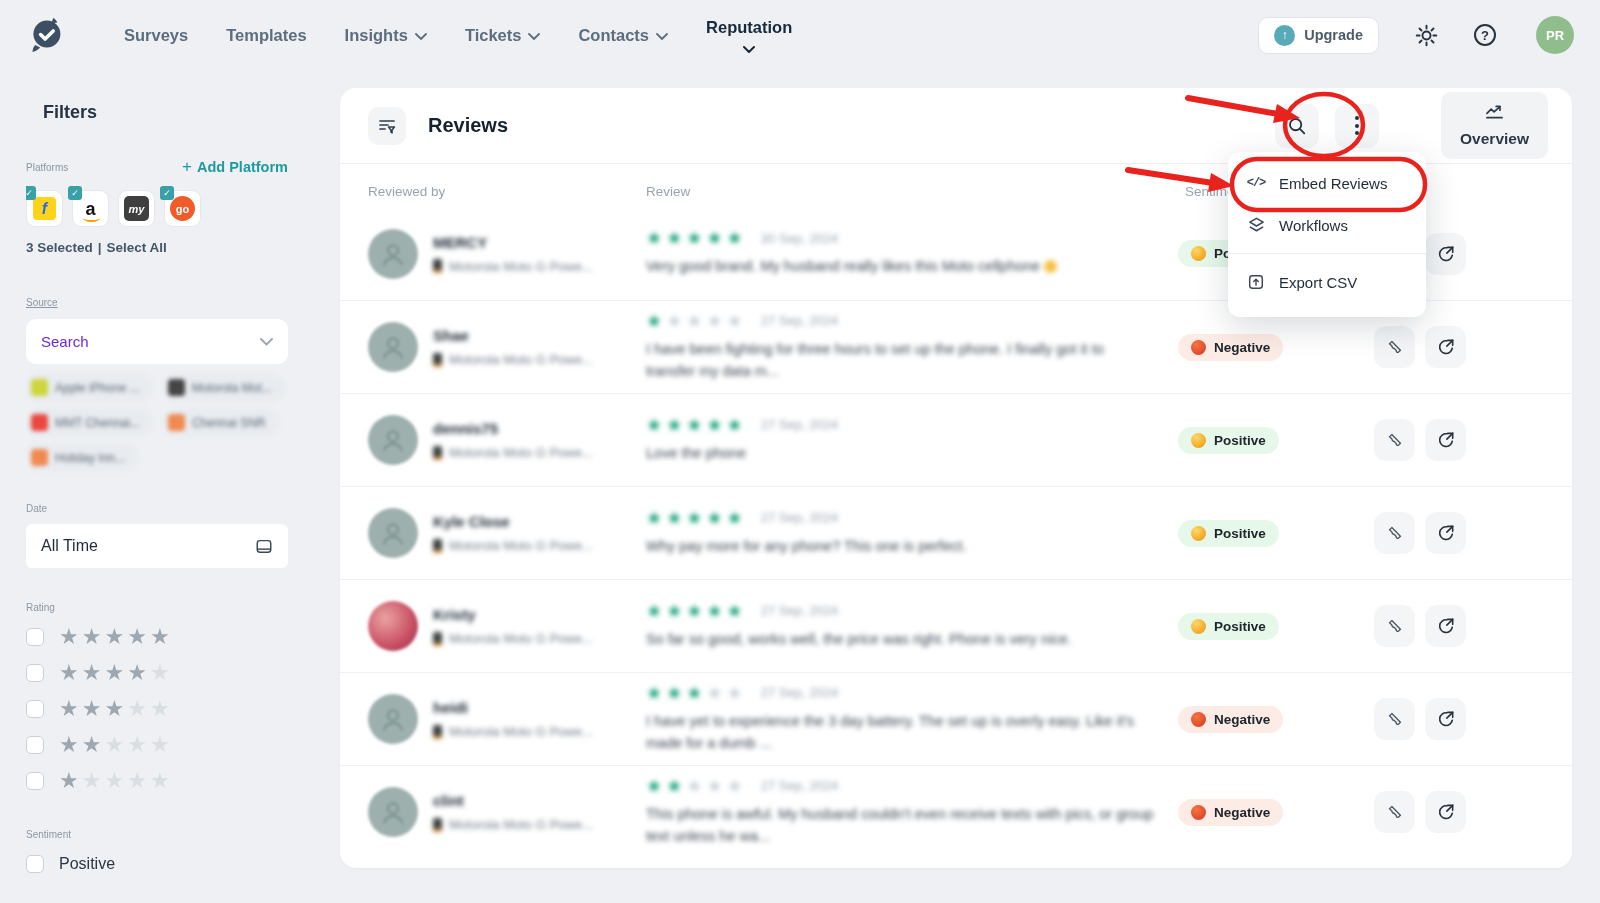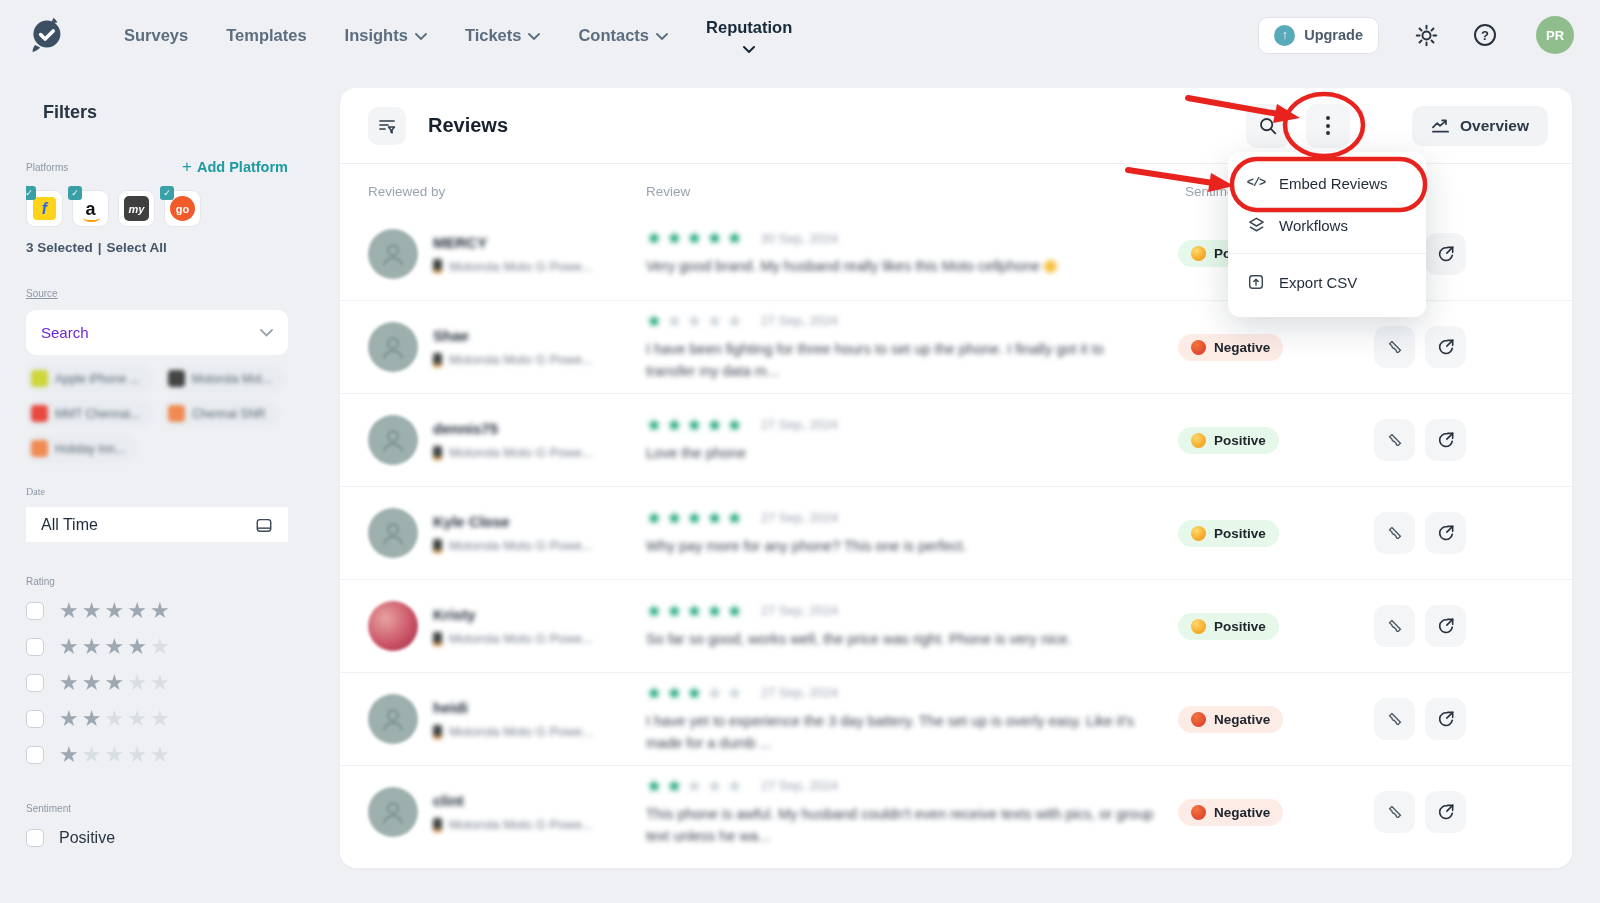--- a/index.html
+++ b/index.html
@@ -32,48 +32,48 @@
   .plat-icons { display:flex; gap:9px; margin-top:13px; }
   .plat-tile { position:relative; width:37px; height:37px; background:#fff; border:1px solid #e4e8ed; border-radius:9px; display:flex; align-items:center; justify-content:center; cursor:pointer; }
   .plat-check { position:absolute; top:-5px; left:-5px; width:14px; height:14px; background:#38a0a6; border-radius:3px; color:#fff; font-size:9px; display:flex; align-items:center; justify-content:center; }
   .pf-flipkart { width:23px; height:23px; background:#ffd31a; border-radius:4px; color:#2966f0; font-weight:700; font-style:italic; font-size:16px; display:flex; align-items:center; justify-content:center; }
   .pf-amazon { position:relative; font-weight:700; font-size:18px; color:#121212; line-height:1; }
   .pf-amazon::after { content:""; position:absolute; left:-2px; right:-4px; bottom:-4px; height:6px; border-bottom:2px solid #ff9900; border-radius:50%; }
   .pf-my { width:25px; height:25px; background:#3f3f3f; border-radius:5px; color:#fff; font-style:italic; font-weight:700; font-size:11px; display:flex; align-items:center; justify-content:center; }
   .pf-go { width:25px; height:25px; background:#f15b2a; border-radius:50%; color:#fff; font-weight:700; font-size:11px; display:flex; align-items:center; justify-content:center; }
   .plat-count { margin-top:13px; font-size:13.5px; font-weight:700; color:#44556a; display:flex; gap:5px; }
   .select-all { cursor:pointer;text-align:center; }
-  .src-label { margin-top:33px;text-decoration:underline; }
+  .src-label { margin-top:42px;text-decoration:underline; }
   .select-box { margin-top:11px; width:262px; height:45px; background:#fff; border-radius:10px; display:flex; align-items:center; justify-content:space-between; padding:0 15px; cursor:pointer; }
   .select-box .ph { font-size:15px; color:#6d28d9; }
   .chips { margin-top:10px; width:268px; display:flex; flex-wrap:wrap; gap:8px 10px; }
   .chip { display:flex; align-items:center; gap:7px; background:#e8ebef; border-radius:14px; height:27px; padding:0 13px 0 5px; }
   .chip-ic { width:17px; height:17px; border-radius:4px; }
   .chip span.t { font-size:12px; color:#5a6875; white-space:nowrap; }
   .c1 .chip-ic{background:#cdd63a;} .c2 .chip-ic{background:#454545;} .c3 .chip-ic{background:#e8483f;} .c4 .chip-ic{background:#f08a52;} .c5 .chip-ic{background:#f08a52;}
-  .date-label { margin-top:24px;font-family:Liberation Serif, serif; }
-  .date-box { margin-top:10px; width:262px; height:35px; background:#fff; border-radius:0; display:flex; align-items:center; justify-content:space-between; padding:0 15px; cursor:pointer; }
+  .date-label { margin-top:32px; }
+  .date-box { margin-top:10px; width:262px; height:44px; background:#fff; border-radius:6px; display:flex; align-items:center; justify-content:space-between; padding:0 15px; cursor:pointer; }
   .date-box .v { font-size:16px; color:#1d2b3a; }
   .rating-label { margin-top:34px; }
   .rating-row { display:flex; align-items:center; gap:15px; margin-top:12px; height:24px; }
   .cbx { width:18px; height:18px; background:#fff; border:1.6px solid #c9d0d8; border-radius:5px; flex:0 0 auto; cursor:pointer; }
   .stars-side { font-size:22px; letter-spacing:3px; line-height:1; }
   .stars-side .on { color:#9ea8b2; } .stars-side .off { color:#d9dee3; }
   .sent-label { margin-top:36px; }
   .sent-row { display:flex; align-items:center; gap:15px; margin-top:11px; height:26px; font-size:16px; color:#2a3646; }
 
   
   .card { position:absolute; left:340px; top:88px; width:1232px; height:780px; background:#fff; border-radius:16px; box-shadow:0 1px 3px rgba(20,30,40,.04); overflow:hidden; }
   .card-head { height:76px; display:flex; align-items:center; padding:0 24px 0 28px; border-bottom:1px solid #edf0f2;gap:6px; }
   .filter-btn { width:38px; height:38px; background:#f2f4f6; border-radius:10px; display:flex; align-items:center; justify-content:center; cursor:pointer; }
   .card-title { font-size:20px; font-weight:700; color:#17212e; margin-left:16px; }
   .round-btn { width:44px; height:44px; background:#f3f5f7; border-radius:11px; display:flex; align-items:center; justify-content:center; cursor:pointer; }
   .dots { display:flex; flex-direction:column; gap:3.5px; }
   .dots i { width:4px; height:4px; border-radius:50%; background:#28323f; }
-  .overview-btn { margin-left:56px; background:#f1f3f5; border-radius:10px; padding:11px 19px; display:flex; align-items:center; gap:10px; cursor:pointer; }
+  .overview-btn { margin-left:56px; background:#f1f3f5; border-radius:10px; padding:11px 19px; display:flex; align-items:center; gap:10px; cursor:pointer;flex-direction:column; }
   .overview-btn .lbl { font-size:15.5px; font-weight:700; color:#2c3948; }
 
   .thead { display:grid; grid-template-columns:278px 532px 196px 92px; padding:20px 106px 8px 28px; font-size:13.5px; color:#9aa3b0; }
   .trow { display:grid; grid-template-columns:278px 532px 196px 92px; align-items:center; padding:0 106px 0 28px; height:93px; border-top:1px solid #eef1f3; }
   .trow:first-child { border-top:none; }
 
   .reviewer { display:flex; align-items:center; gap:15px; }
   .avatar-ph { width:50px; height:50px; border-radius:50%; background:#9db0ae; display:flex; align-items:center; justify-content:center; filter:blur(1.6px); flex:0 0 auto; }
   .avatar-photo { background:radial-gradient(circle at 35% 35%, #e8a3a0, #c94f63 60%, #8e3148); }
   .rv-name { font-size:15px; font-weight:700; color:#202c3a; }

